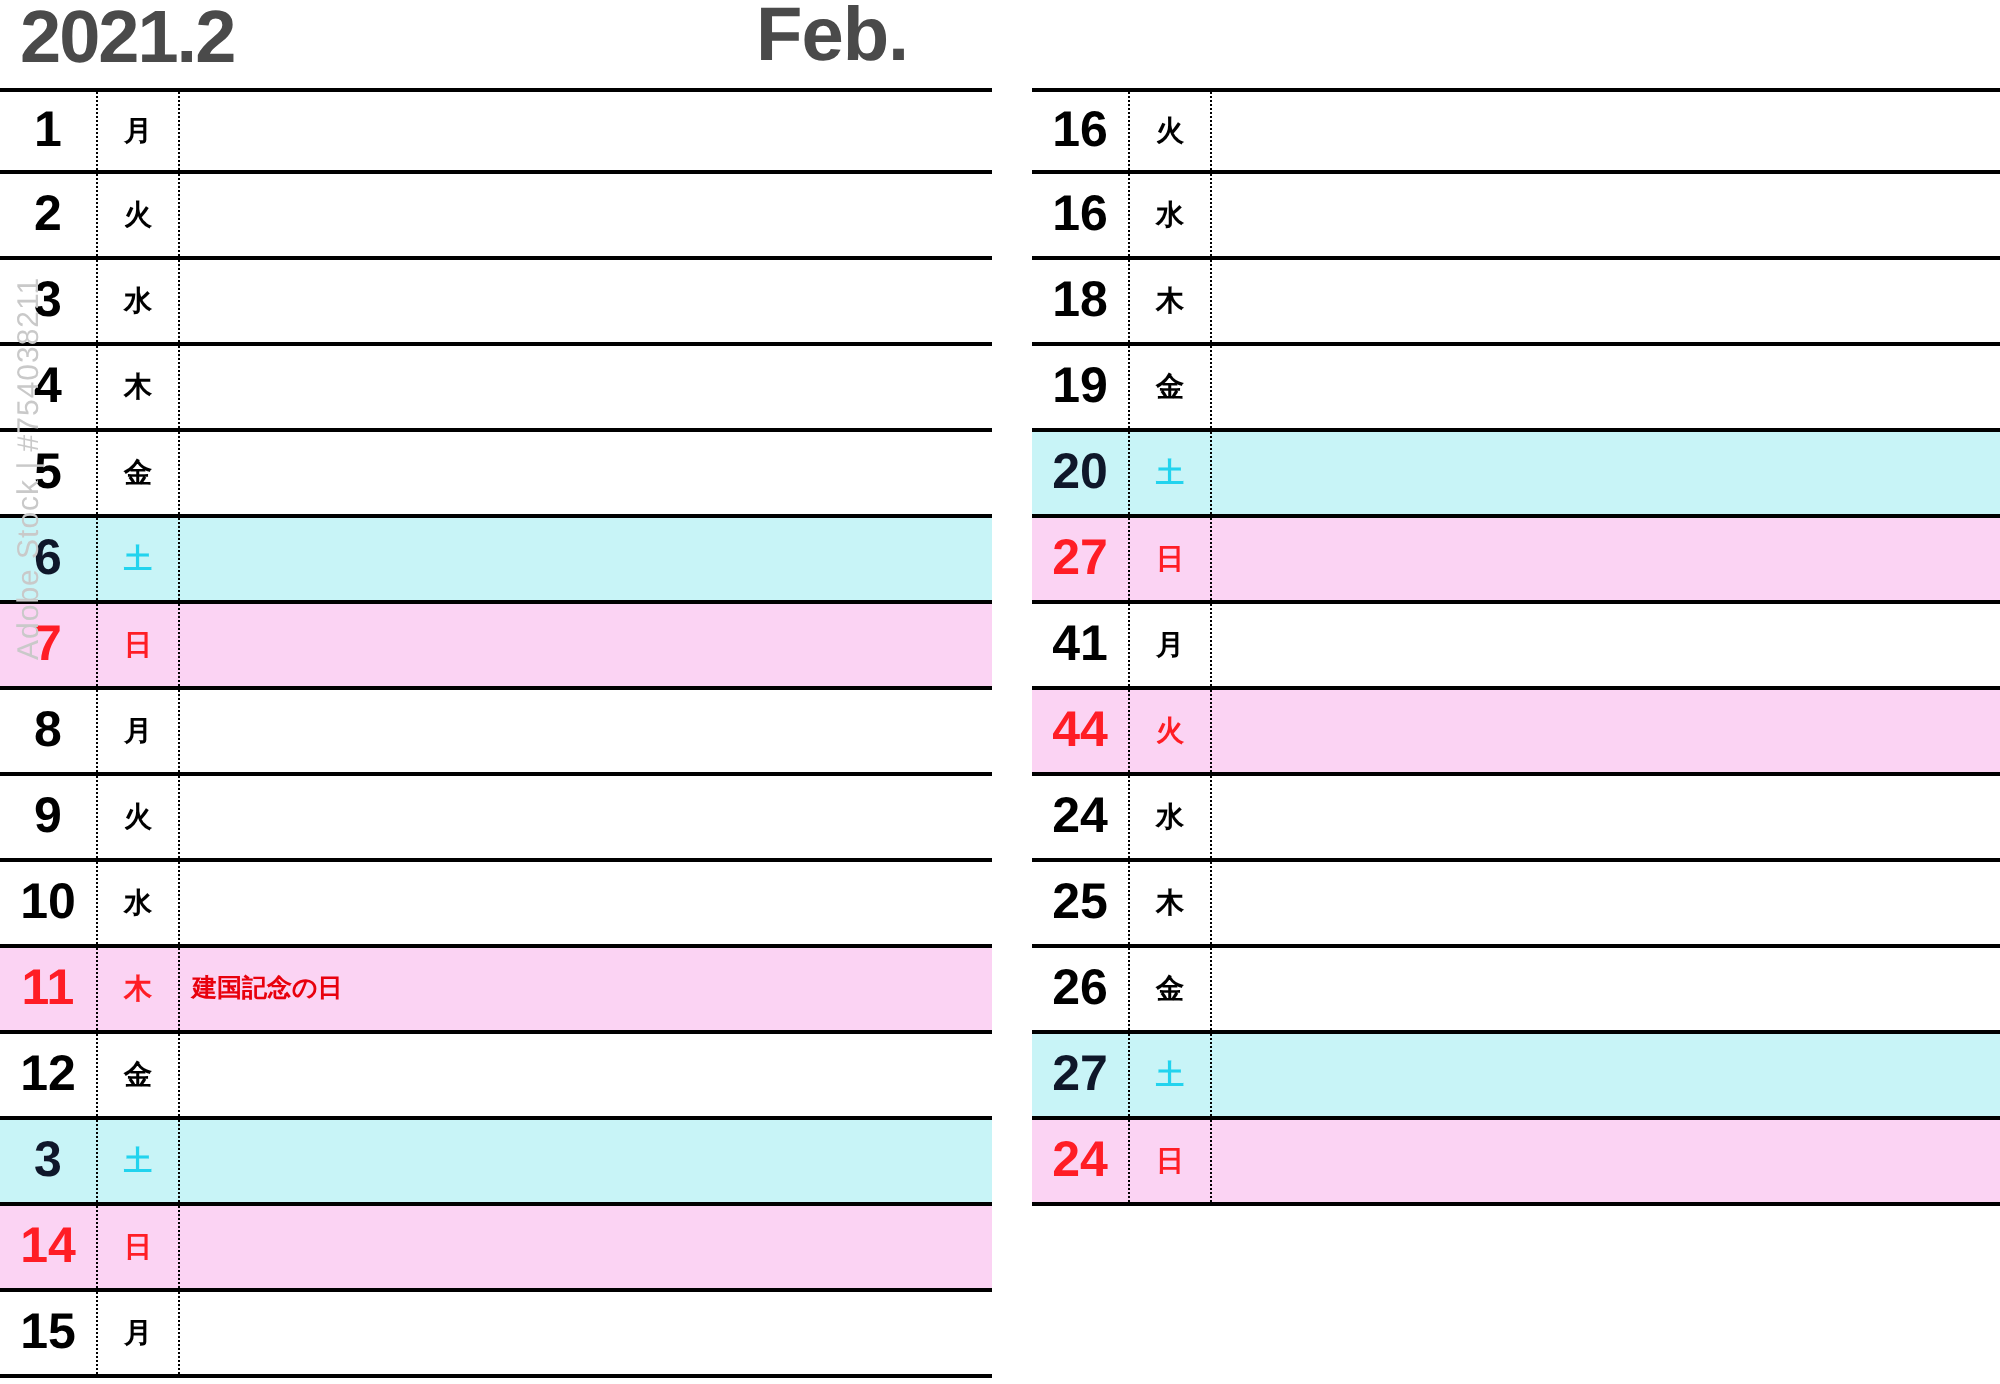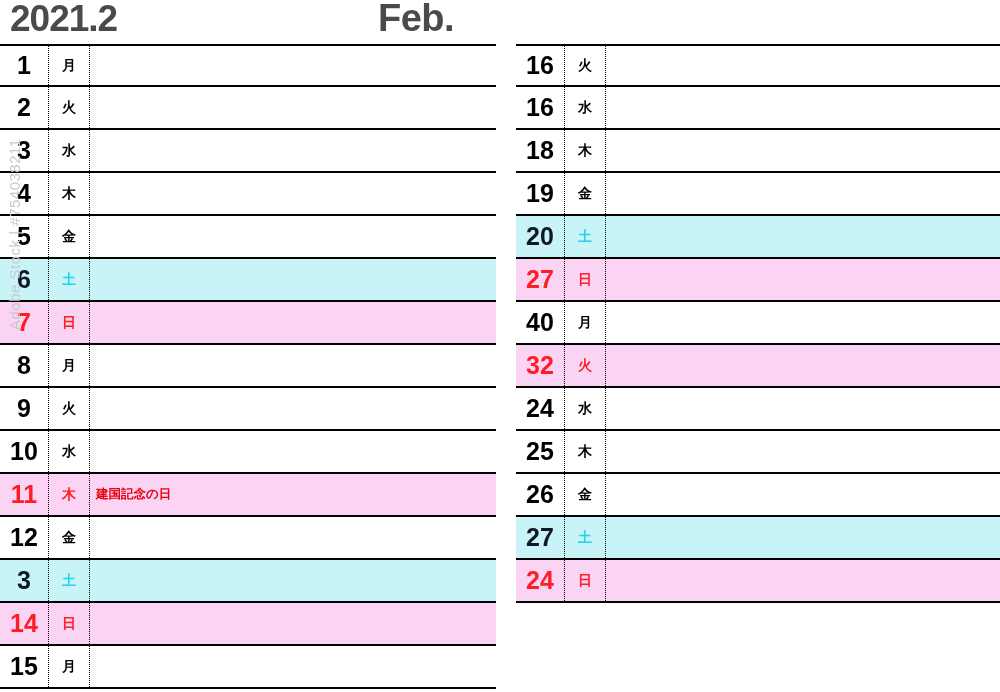--- a/index.html
+++ b/index.html
@@ -297,28 +297,28 @@
         <div class="cell-note"></div>
       </div>
       <div class="row t-sun bg-sun">
         <div class="cell-day">27</div>
         <div class="sep sep1"></div>
         <div class="cell-wd">日</div>
         <div class="sep sep2"></div>
         <div class="cell-note"></div>
       </div>
       <div class="row t-weekday">
-        <div class="cell-day">40</div>
+        <div class="cell-day">41</div>
         <div class="sep sep1"></div>
         <div class="cell-wd">月</div>
         <div class="sep sep2"></div>
         <div class="cell-note"></div>
       </div>
       <div class="row t-hol bg-hol">
-        <div class="cell-day">32</div>
+        <div class="cell-day">44</div>
         <div class="sep sep1"></div>
         <div class="cell-wd">火</div>
         <div class="sep sep2"></div>
       </div>
       <div class="row t-weekday">
         <div class="cell-day">24</div>
         <div class="sep sep1"></div>
         <div class="cell-wd">水</div>
         <div class="sep sep2"></div>
         <div class="cell-note"></div>

